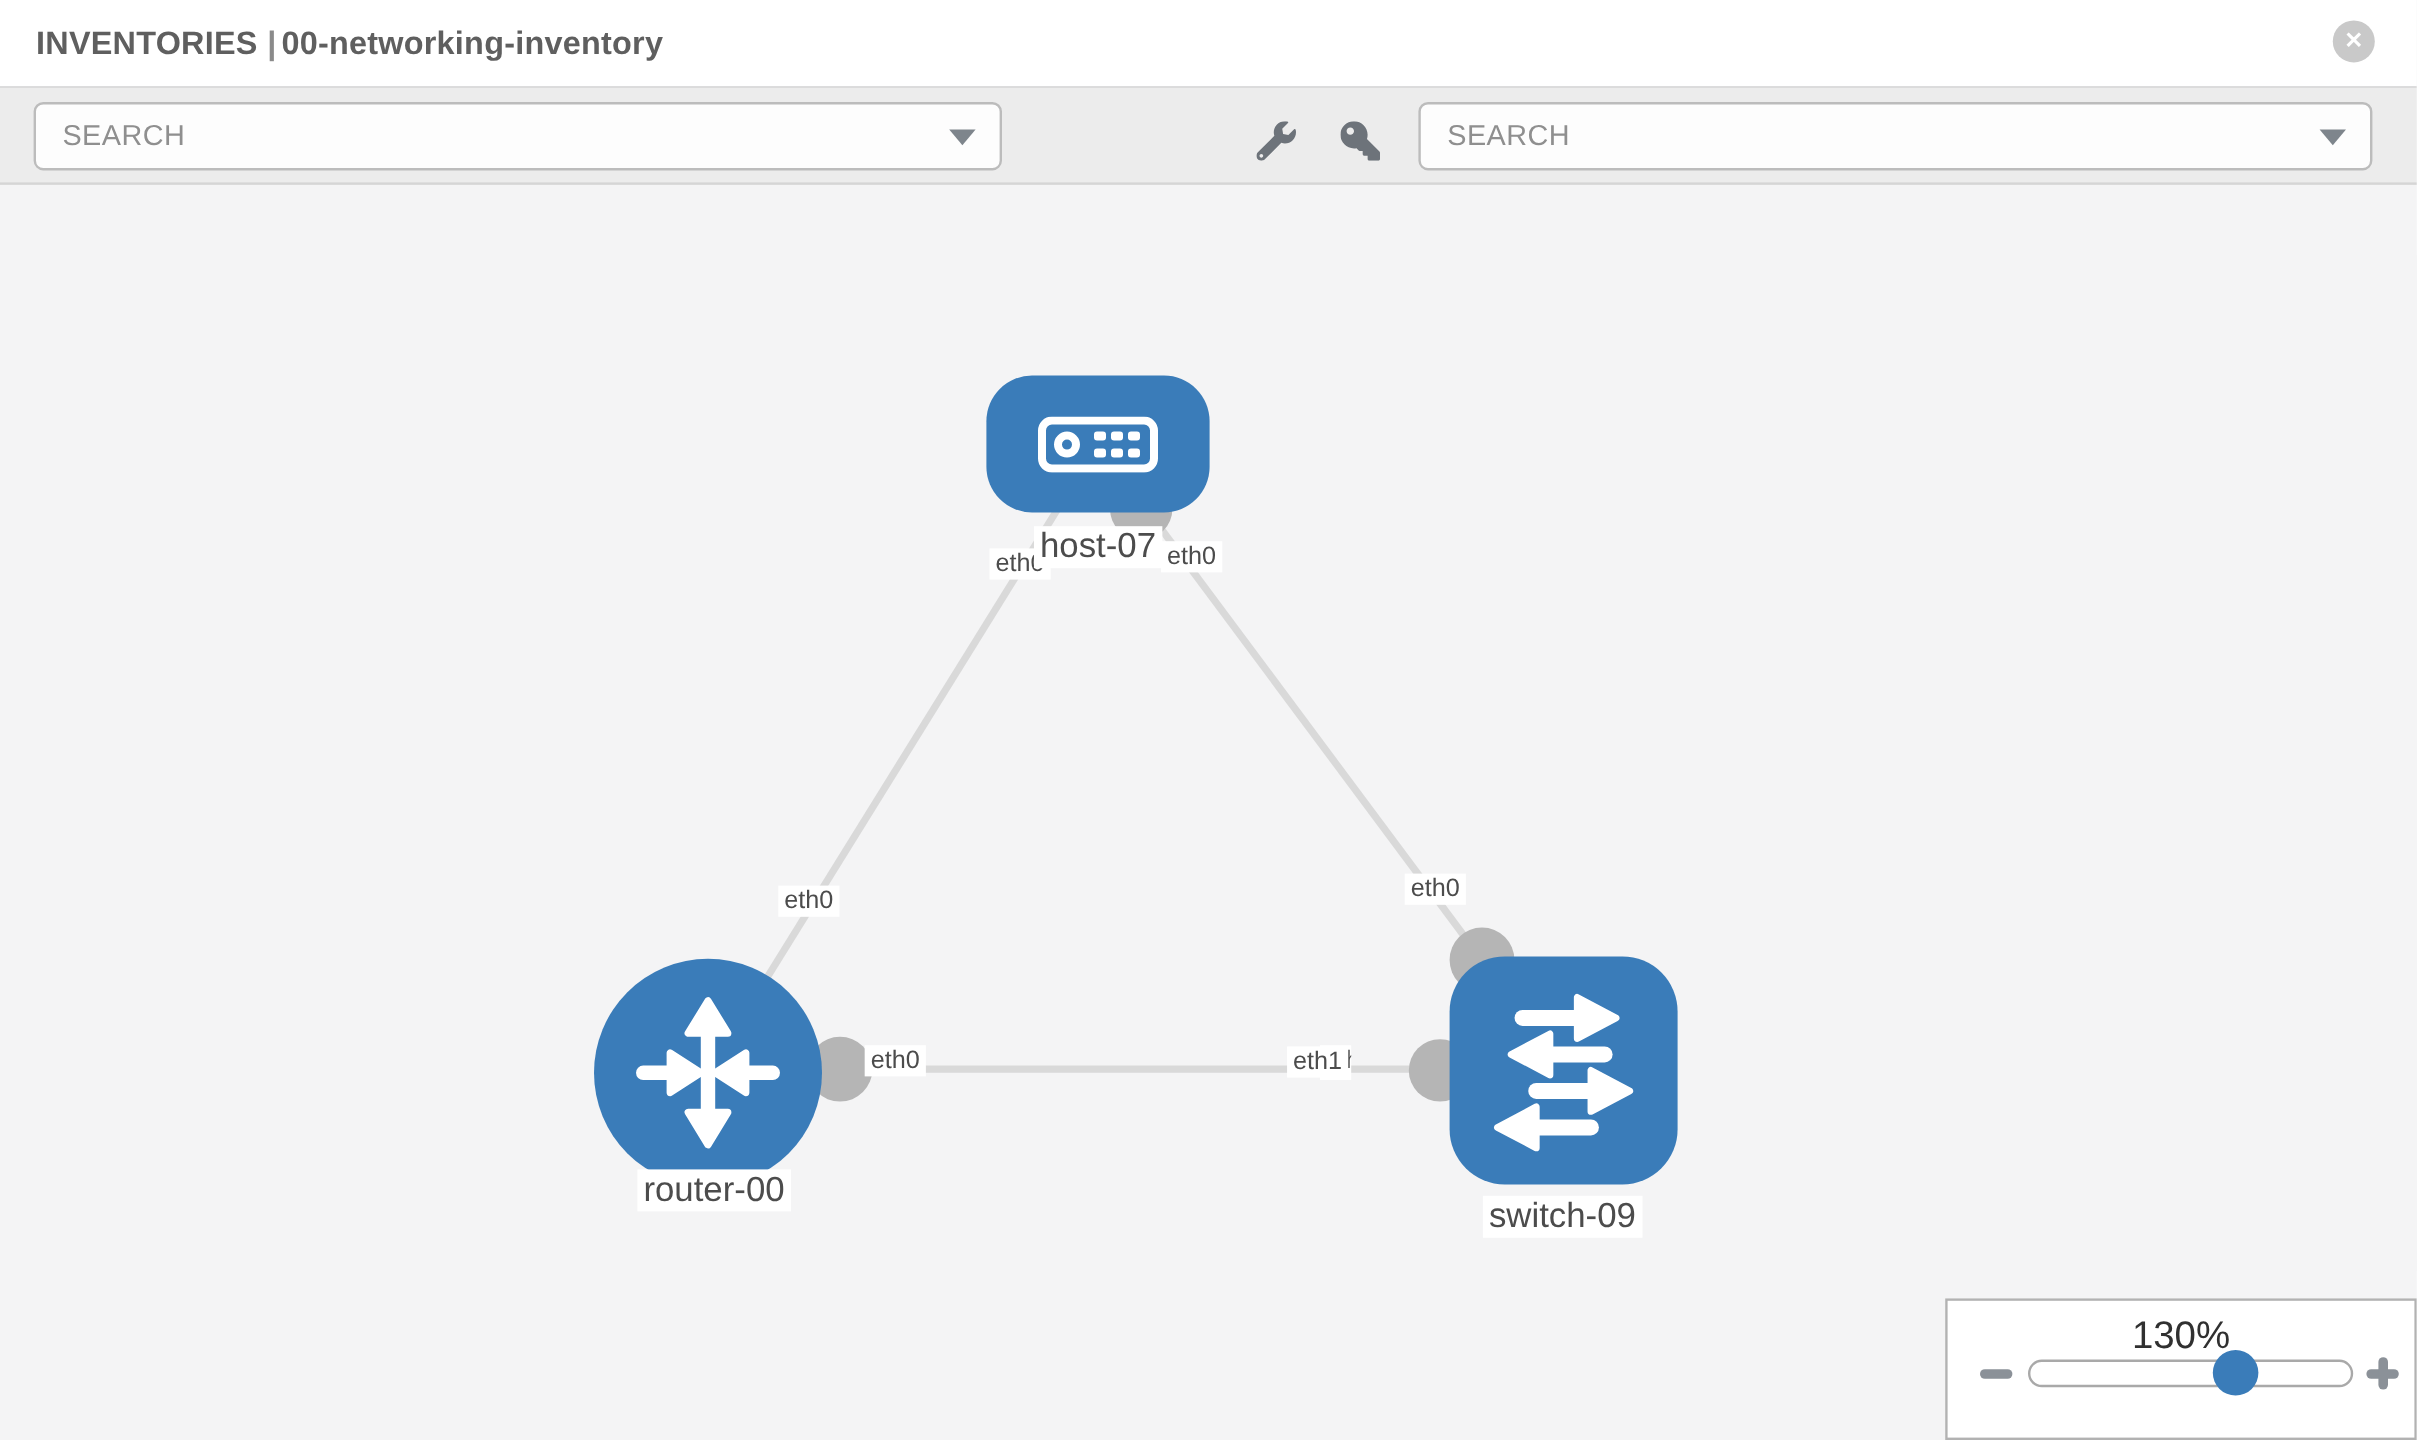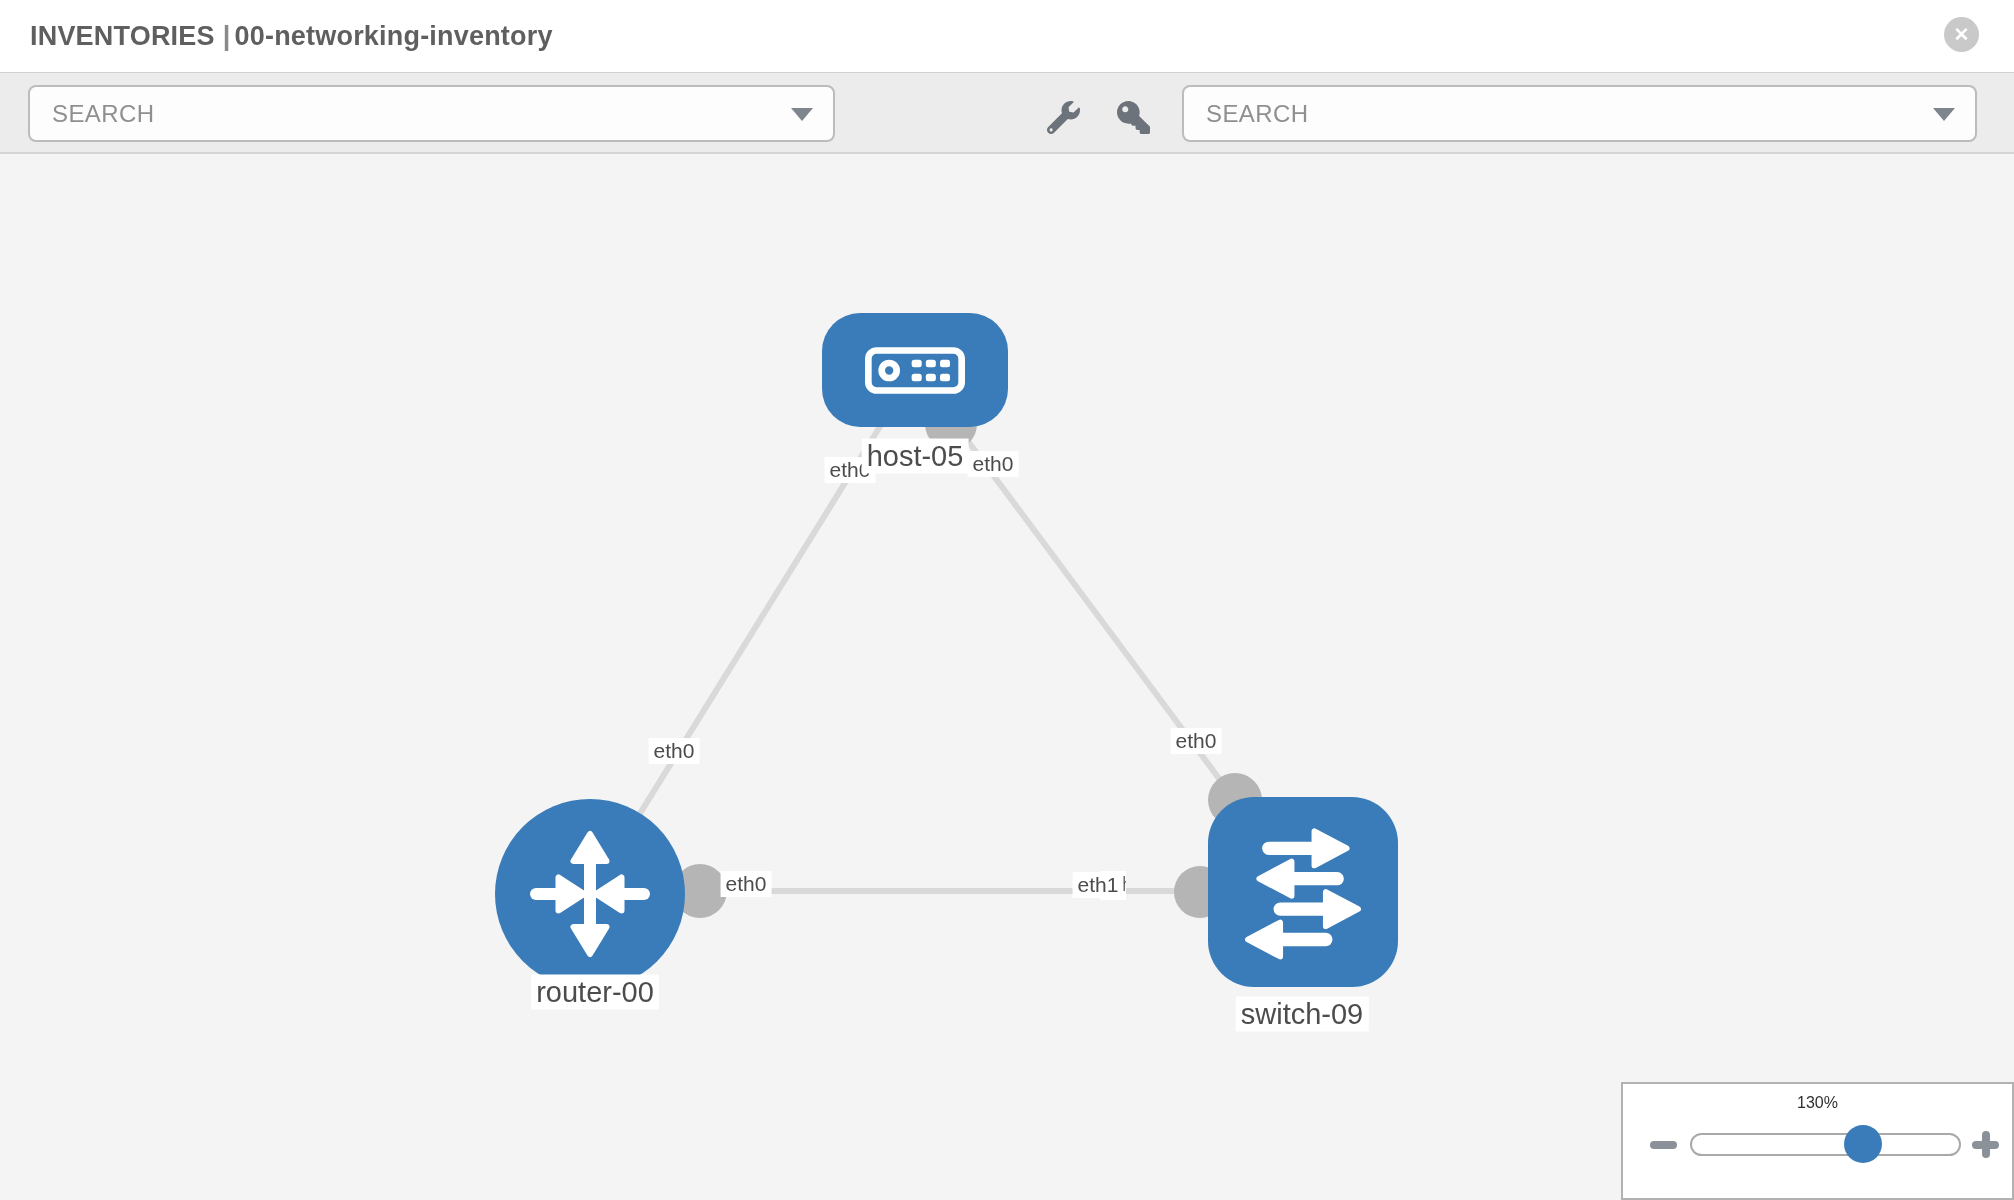--- a/index.html
+++ b/index.html
@@ -48,21 +48,21 @@
   .chip-node { font-size:29px; z-index:4; }
   .chip-if   { font-size:21px; }
   .chip-clip { transform:none; overflow:hidden; width:26px; height:29px;
                padding:1px 0 1px 4px; z-index:3; }
   .chip-front{ z-index:4; }
 
   
   .zoom-panel { position:absolute; left:1621px; top:1082px; width:393px; height:118px;
                 background:#ffffff; border:2px solid #b2b2b2; z-index:11; }
   .zoom-level { position:absolute; left:0; top:10px; width:100%; text-align:center;
-                font-size:16px; color:#303030; }
+                font-size:32px; color:#303030; }
   .zoom-minus, .zoom-plus { position:absolute; cursor:pointer; }
   .zoom-minus { left:27px; top:57px; width:27px; height:8px; background:#8b9198; border-radius:4px; }
   .zoom-plus  { left:349px; top:47px; width:27px; height:27px; }
   .zoom-plus .pbar-h { position:absolute; left:0; top:10px; width:27px; height:8px; background:#8b9198; border-radius:4px; }
   .zoom-plus .pbar-v { position:absolute; left:10px; top:0; width:8px; height:27px; background:#8b9198; border-radius:4px; }
   .zoom-track { position:absolute; left:67px; top:49px; width:271px; height:23px;
                 background:#ffffff; border:2px solid #a9a9a9; border-radius:12px; cursor:pointer; }
   .zoom-thumb { position:absolute; left:152px; top:-10px; width:38px; height:38px;
                 border-radius:50%; background:#3a7cb9; cursor:grab; }
 </style>
@@ -134,21 +134,21 @@
   </div>
 
   <div class="chip chip-if" style="left:850px; top:470px;">eth0</div>
   <div class="chip chip-if" style="left:993px; top:464px;">eth0</div>
   <div class="chip chip-if" style="left:674px; top:751px;">eth0</div>
   <div class="chip chip-if" style="left:1196px; top:741px;">eth0</div>
   <div class="chip chip-if" style="left:746px; top:884px;">eth0</div>
   <div class="chip chip-if chip-clip" style="left:1100px; top:871px;">eth0</div>
   <div class="chip chip-if chip-front" style="left:1098px; top:885px;">eth1</div>
 
-  <div class="chip chip-node" style="left:915px; top:456px;">host-05</div>
+  <div class="chip chip-node" style="left:915px; top:456px;">host-07</div>
   <div class="chip chip-node" style="left:595px; top:960px;margin-top:32px;">router-00</div>
   <div class="chip chip-node" style="left:1302px; top:1014px;">switch-09</div>
 
   <div class="header">
     <div class="title">
       <span>INVENTORIES</span><span class="sep">|</span><span>00-networking-inventory</span>
     </div>
     <div class="close-btn">
       <span>✕</span>
     </div>

